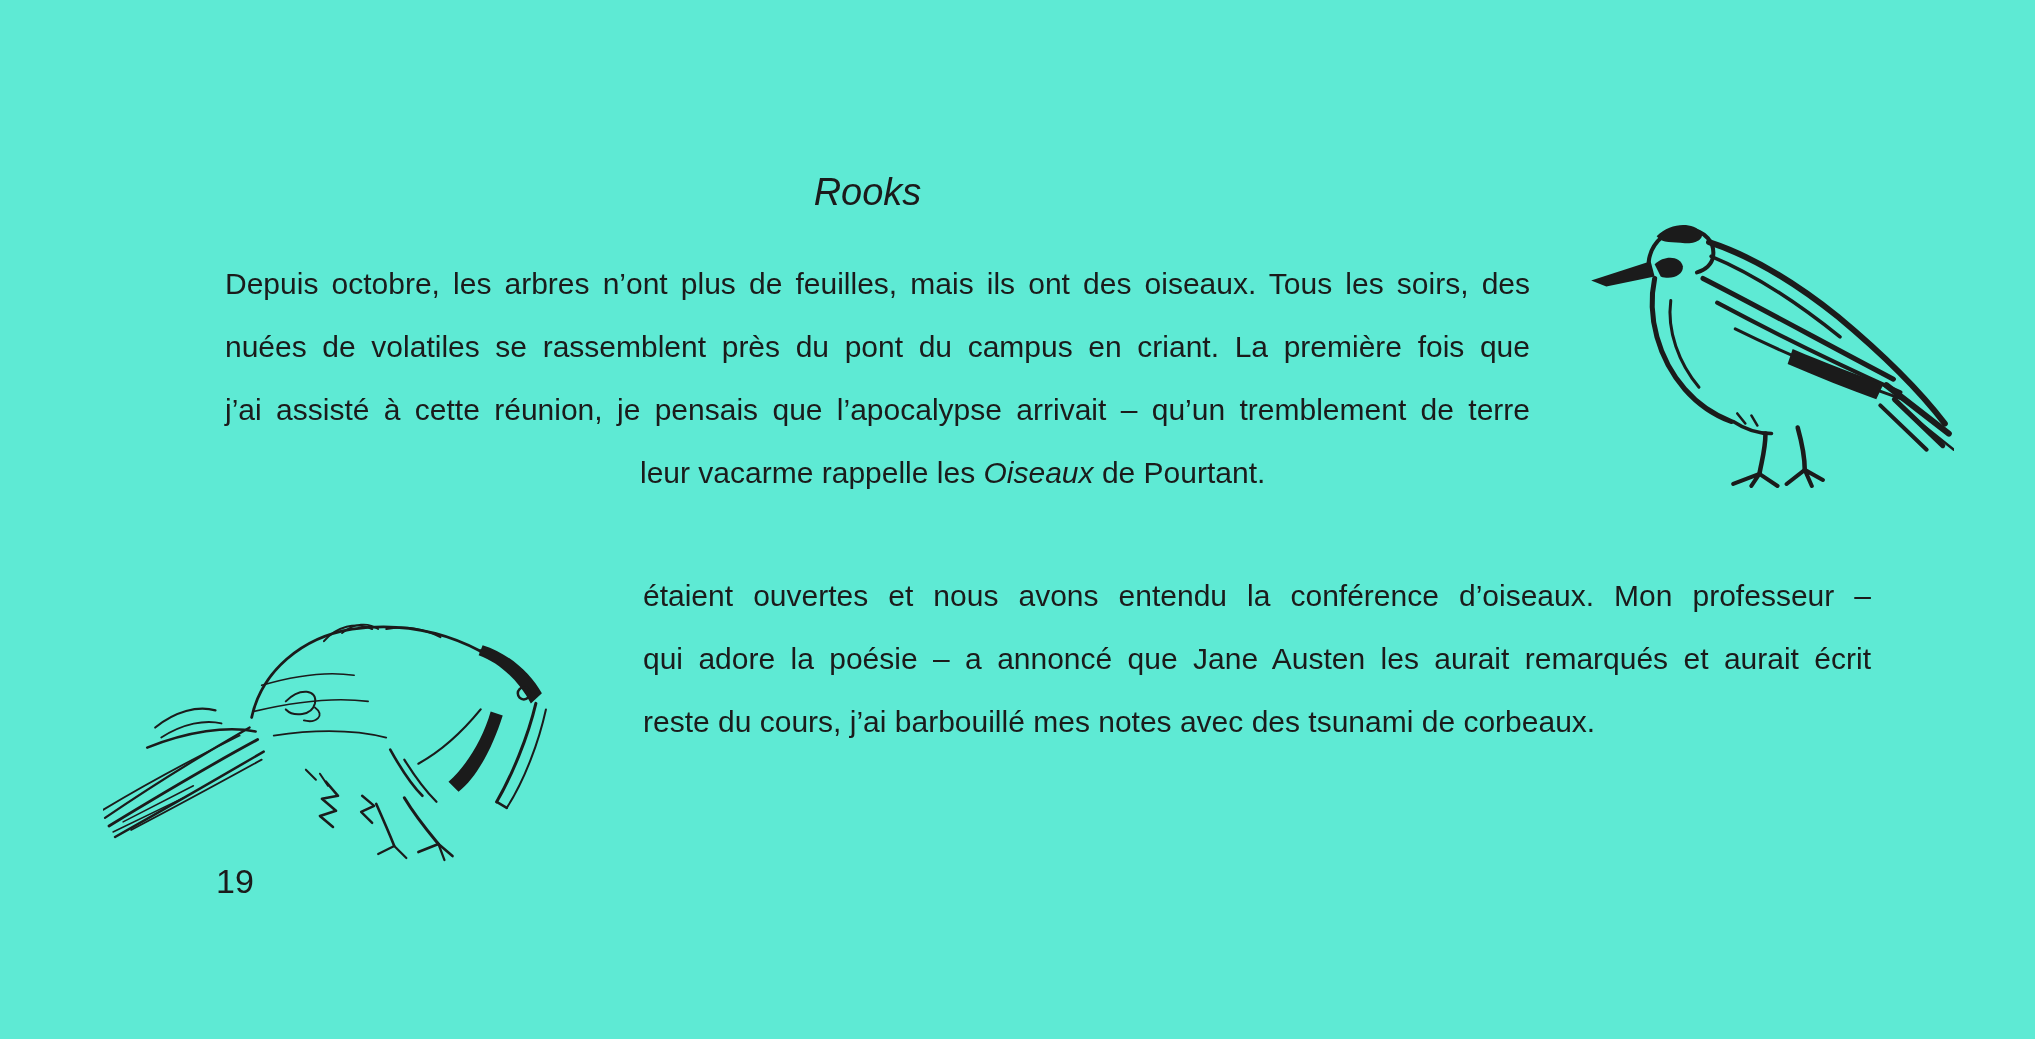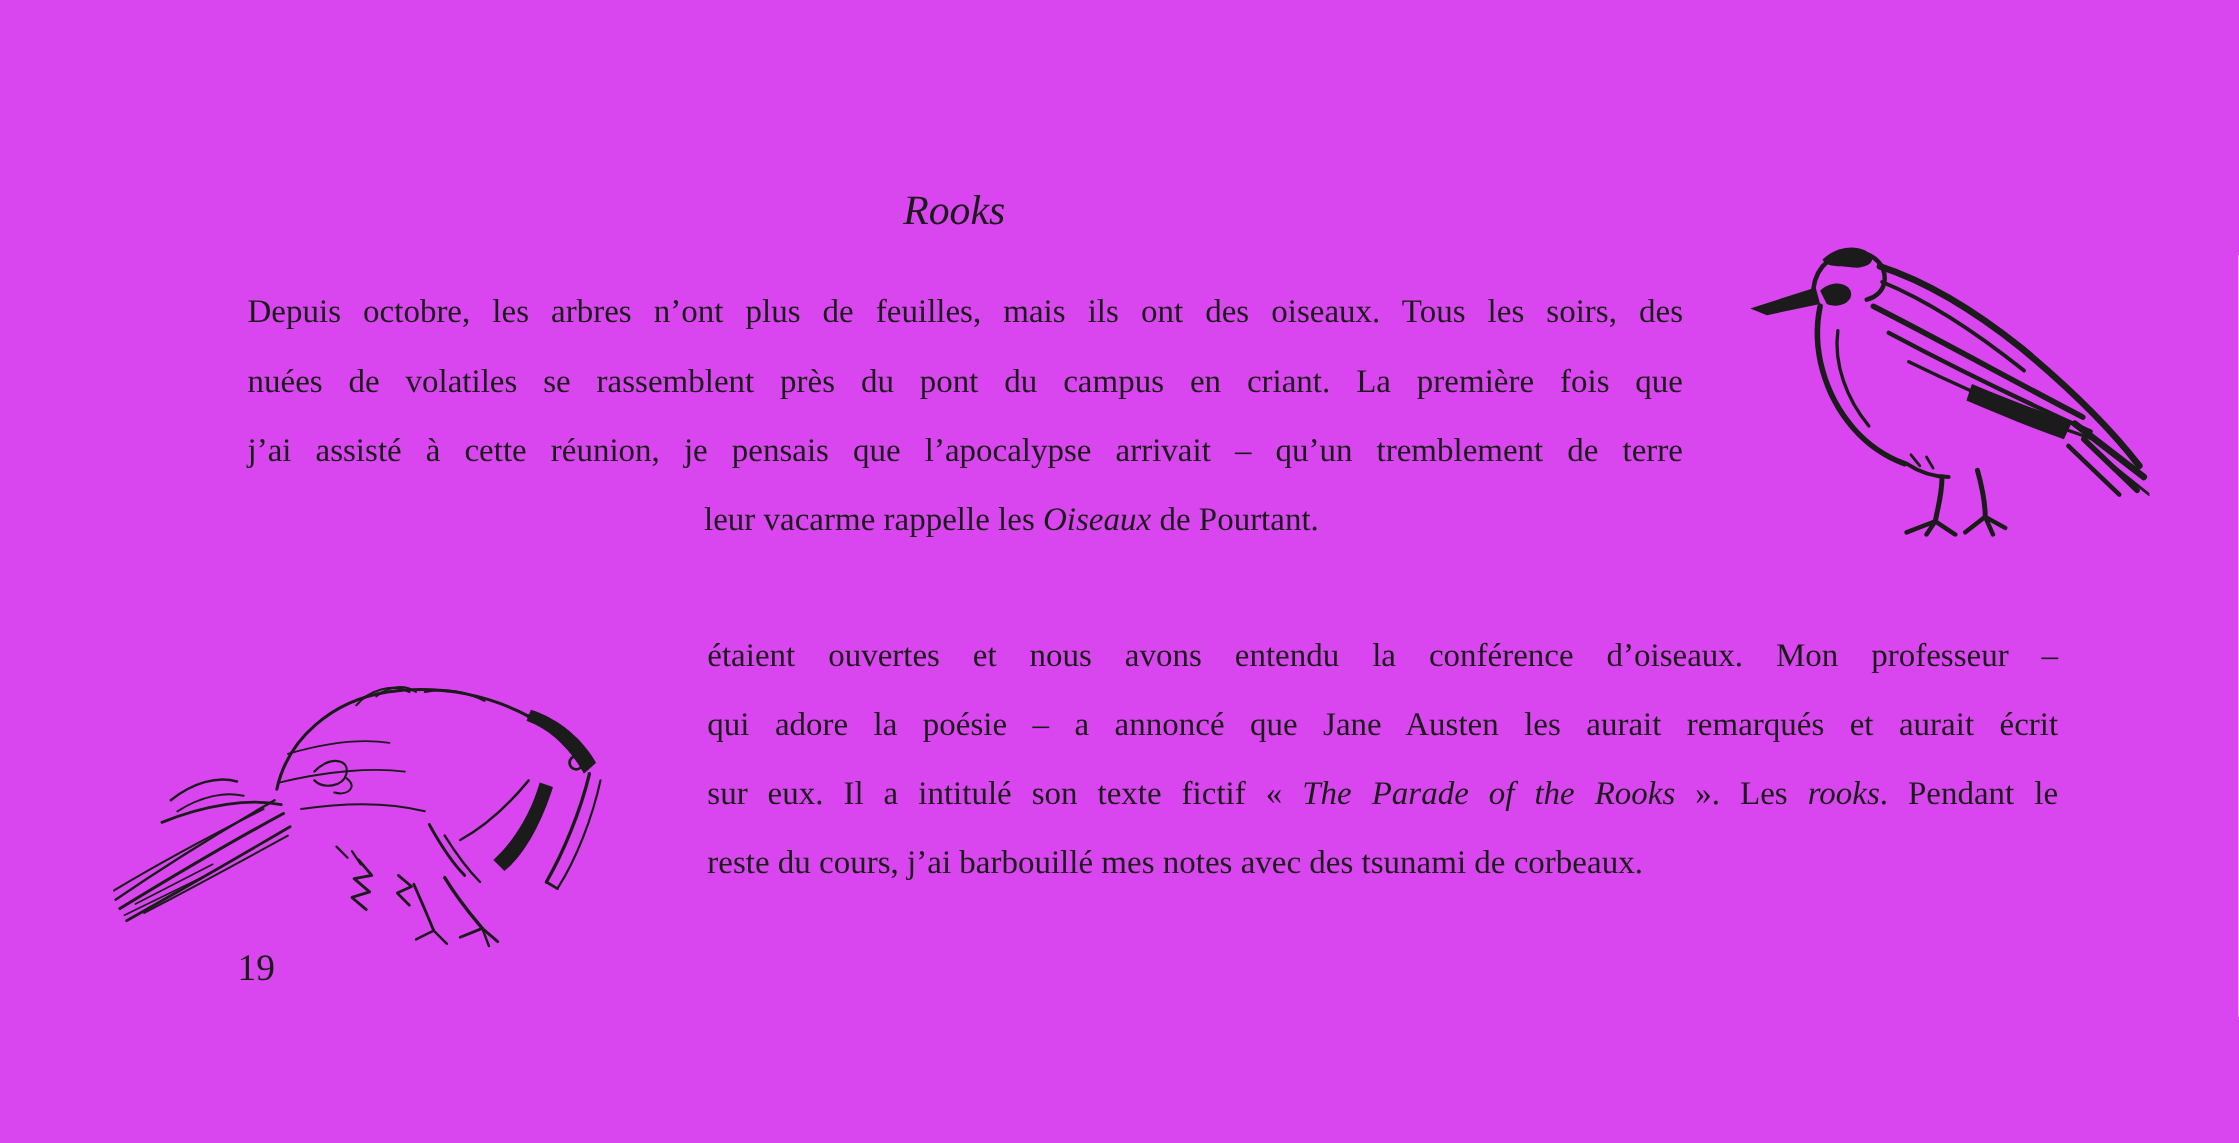--- a/index.html
+++ b/index.html
@@ -1,22 +1,22 @@
 <!DOCTYPE html>
 <html><head>
 <meta charset="utf-8">
 <style>
   html, body { margin: 0; padding: 0; background: #ffffff; }
   .page {
     position: relative;
     width: 2035px;
     height: 1039px;
-    background: #d946ef;
+    background: #5eead4;
     overflow: hidden;
-    font-family: Liberation Serif, serif;
+    font-family: Liberation Sans, sans-serif;
     color: #1b1b1b;
   }
   .title {
     position: absolute;
     left: 215px;
     top: 168px;
     width: 1305px;
     text-align: center;
     font-style: italic;
     font-size: 38px;
@@ -73,21 +73,20 @@
   <div class="para para-1">
     <div class="line just"><span>Depuis octobre, les arbres n’ont plus de feuilles, mais ils ont des oiseaux. Tous les soirs, des</span></div>
     <div class="line just"><span>nuées de volatiles se rassemblent près du pont du campus en criant. La première fois que</span></div>
     <div class="line just"><span>j’ai assisté à cette réunion, je pensais que l’apocalypse arrivait – qu’un tremblement de terre</span></div>
     <div class="line" style="padding-left:415px;"><span>leur vacarme rappelle les </span><span class="italic">Oiseaux</span><span> de Pourtant.</span></div>
   </div>
 
   <div class="para para-2">
     <div class="line just"><span>étaient ouvertes et nous avons entendu la conférence d’oiseaux. Mon professeur –</span></div>
     <div class="line just"><span>qui adore la poésie – a annoncé que Jane Austen les aurait remarqués et aurait écrit</span></div>
-    <div class="line just"><span>sur eux. Il a intitulé son texte fictif «&nbsp;</span><span class="italic">The Parade of the Rooks</span><span>&nbsp;». Les </span><span class="italic">rooks</span><span>. Pendant le</span></div>
     <div class="line"><span>reste du cours, j’ai barbouillé mes notes avec des tsunami de corbeaux.</span></div>
   </div>
 
   <div class="pagenum">19</div>
 
   <svg class="rook-standing" viewBox="0 0 365 270" xmlns="http://www.w3.org/2000/svg">
     <path class="fill" d="M5 64 L64 45 L68 60 L20 70 Z"></path>
     <path class="ink" stroke-width="4" d="M62 46 C64 26 82 10 102 13 C118 15 128 26 126 40 C125 48 118 54 110 56"></path>
     <path class="fill" d="M70 20 C84 6 106 6 114 16 C118 22 110 28 98 27 C86 25 76 28 70 20 Z"></path>
     <path class="fill" d="M68 48 C78 38 94 40 96 50 C97 59 84 64 74 60 Z"></path>

